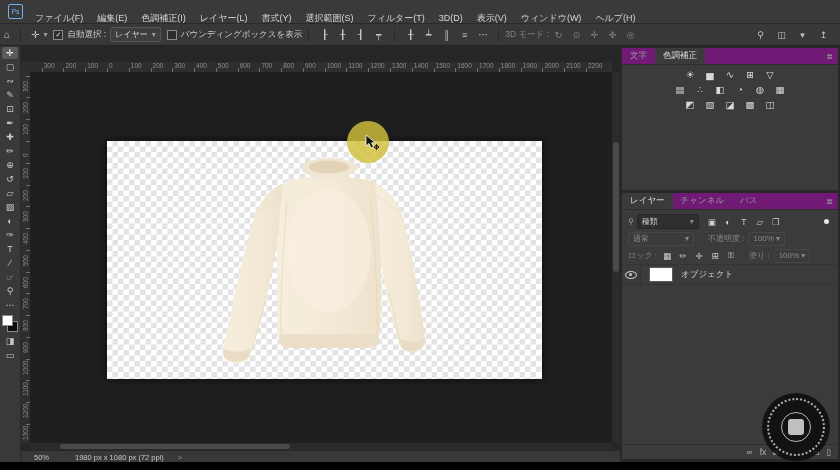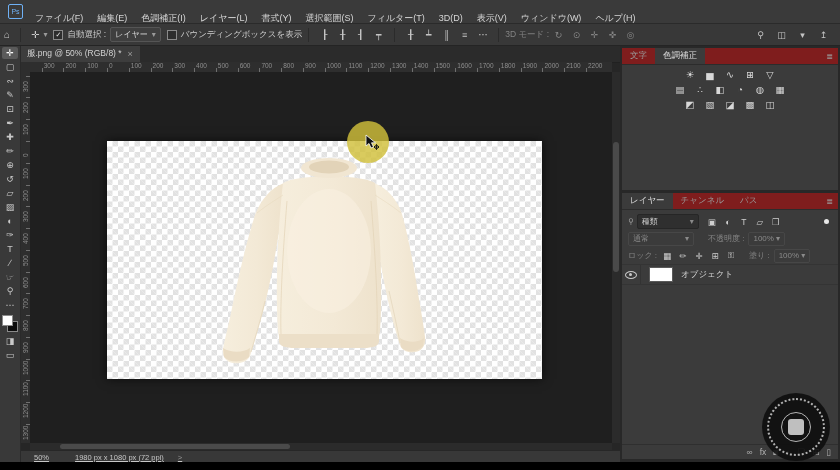--- a/index.html
+++ b/index.html
@@ -59,28 +59,28 @@
           background-size:11px 11px;background-position:0 0,5.5px 5.5px;
           box-shadow:0 0 10px rgba(0,0,0,.65);}
   .click-highlight{position:absolute;left:317px;top:49px;width:42px;height:42px;border-radius:50%;
                    background:rgba(209,191,58,.82);z-index:8;}
   .cursor{position:absolute;left:334px;top:62px;z-index:9;}
   .vscroll{position:absolute;left:592px;top:27px;width:8px;height:371px;background:#2b2b2b;}
   .vthumb{position:absolute;left:1px;top:70px;width:6px;height:130px;background:#4a4a4a;border-radius:3px;}
   .hscroll{position:absolute;left:10px;top:398px;width:582px;height:7px;background:#2b2b2b;}
   .hthumb{position:absolute;left:30px;top:1px;width:230px;height:5px;background:#4a4a4a;border-radius:3px;}
   .statusbar{position:absolute;left:0;top:405px;width:704px;height:12px;background:#383838;
-             border-top:1px solid #272727;display:flex;align-items:center;font-size:7.5px;color:#c6c6c6;text-decoration:underline;}
+             border-top:1px solid #272727;display:flex;align-items:center;font-size:7.5px;color:#c6c6c6;}
   .status-zoom{margin-left:14px;}
   .status-dims{margin-left:26px;}
   .status-chevron{margin-left:14px;color:#9a9a9a;}
   
   .dock{position:absolute;left:620px;top:45px;width:220px;height:417px;background:#282828;z-index:4;}
   .panel{position:absolute;left:2px;width:216px;background:#3b3b3b;}
-  .panel-tabs{height:16px;background:#7f1d1d;display:flex;align-items:stretch;border-bottom:1px solid #2c2c2c;}
+  .panel-tabs{height:16px;background:#701a75;display:flex;align-items:stretch;border-bottom:1px solid #2c2c2c;}
   .ptab{padding:0 8px;font-size:8.5px;color:#9a9a9a;display:flex;align-items:center;}
   .ptab.active{background:#3b3b3b;color:#dedede;}
   .panel-menu{margin-left:auto;color:#9a9a9a;font-size:8px;padding:0 5px;display:flex;align-items:center;}
   .adj-add{font-size:8.5px;color:#c9c9c9;margin:7px 0 4px 8px;}
   .adj-row{display:flex;justify-content:center;gap:7px;margin-top:3px;}
   .adj-icon{width:13px;height:12px;display:flex;align-items:center;justify-content:center;
             font-size:9.5px;color:#d8d8d8;}
   .lrow{display:flex;align-items:center;height:17px;padding:0 6px;font-size:8px;color:#cfcfcf;}
   .kind-box{display:inline-flex;align-items:center;gap:3px;background:#2f2f2f;border:1px solid #262626;
             border-radius:2px;height:13px;padding:0 4px;width:52px;font-size:8px;color:#d0d0d0;}
@@ -197,26 +197,20 @@
     <div class="tool">⋯</div>
     <div class="swatches">
       <div class="swatch-fg"></div>
       <div class="swatch-bg"></div>
     </div>
     <div class="tool">◨</div>
     <div class="tool">▭</div>
   </div>
 
   <div class="docwin">
-    <div class="tabstrip">
-      <div class="doctab">
-        <span>服.png @ 50% (RGB/8) *</span>
-        <span class="tab-close">×</span>
-      </div>
-    </div>
     <div class="ruler-corner"></div>
     <div class="ruler-top" id="ruler-top">
         <span class="ticklabel-t" style="left: 13.7px;">300</span>
         <span class="tickline-t" style="left: 11.7px;"></span>
         <span class="ticklabel-t" style="left: 35.47px;">200</span>
         <span class="tickline-t" style="left: 33.47px;"></span>
         <span class="ticklabel-t" style="left: 57.24px;">100</span>
         <span class="tickline-t" style="left: 55.24px;"></span>
         <span class="ticklabel-t" style="left: 79.01px;">0</span>
         <span class="tickline-t" style="left: 77.01px;"></span>

